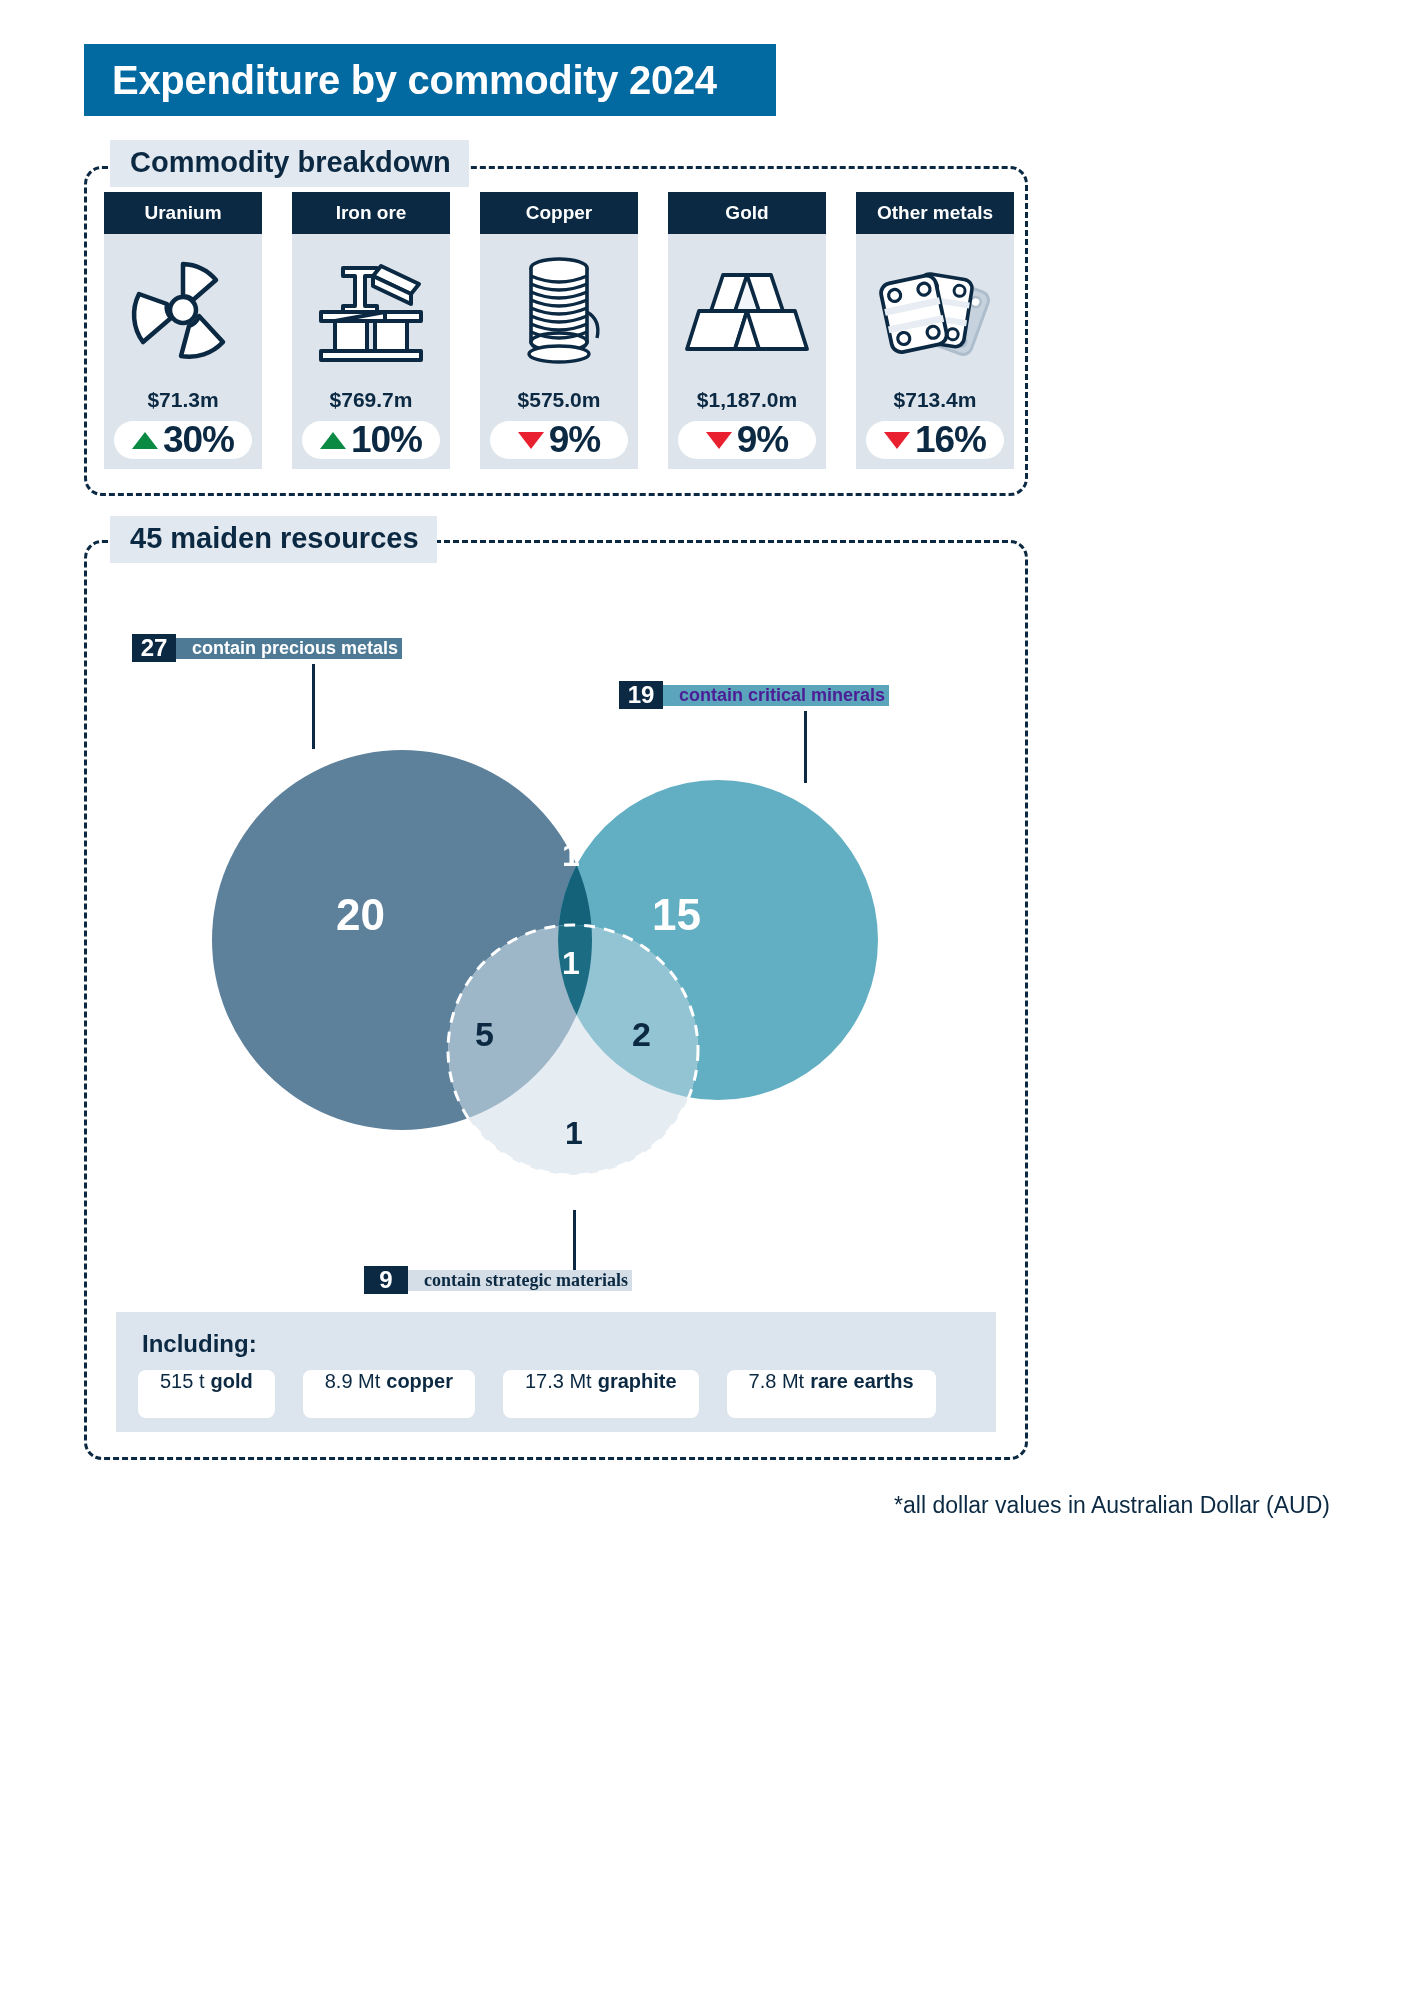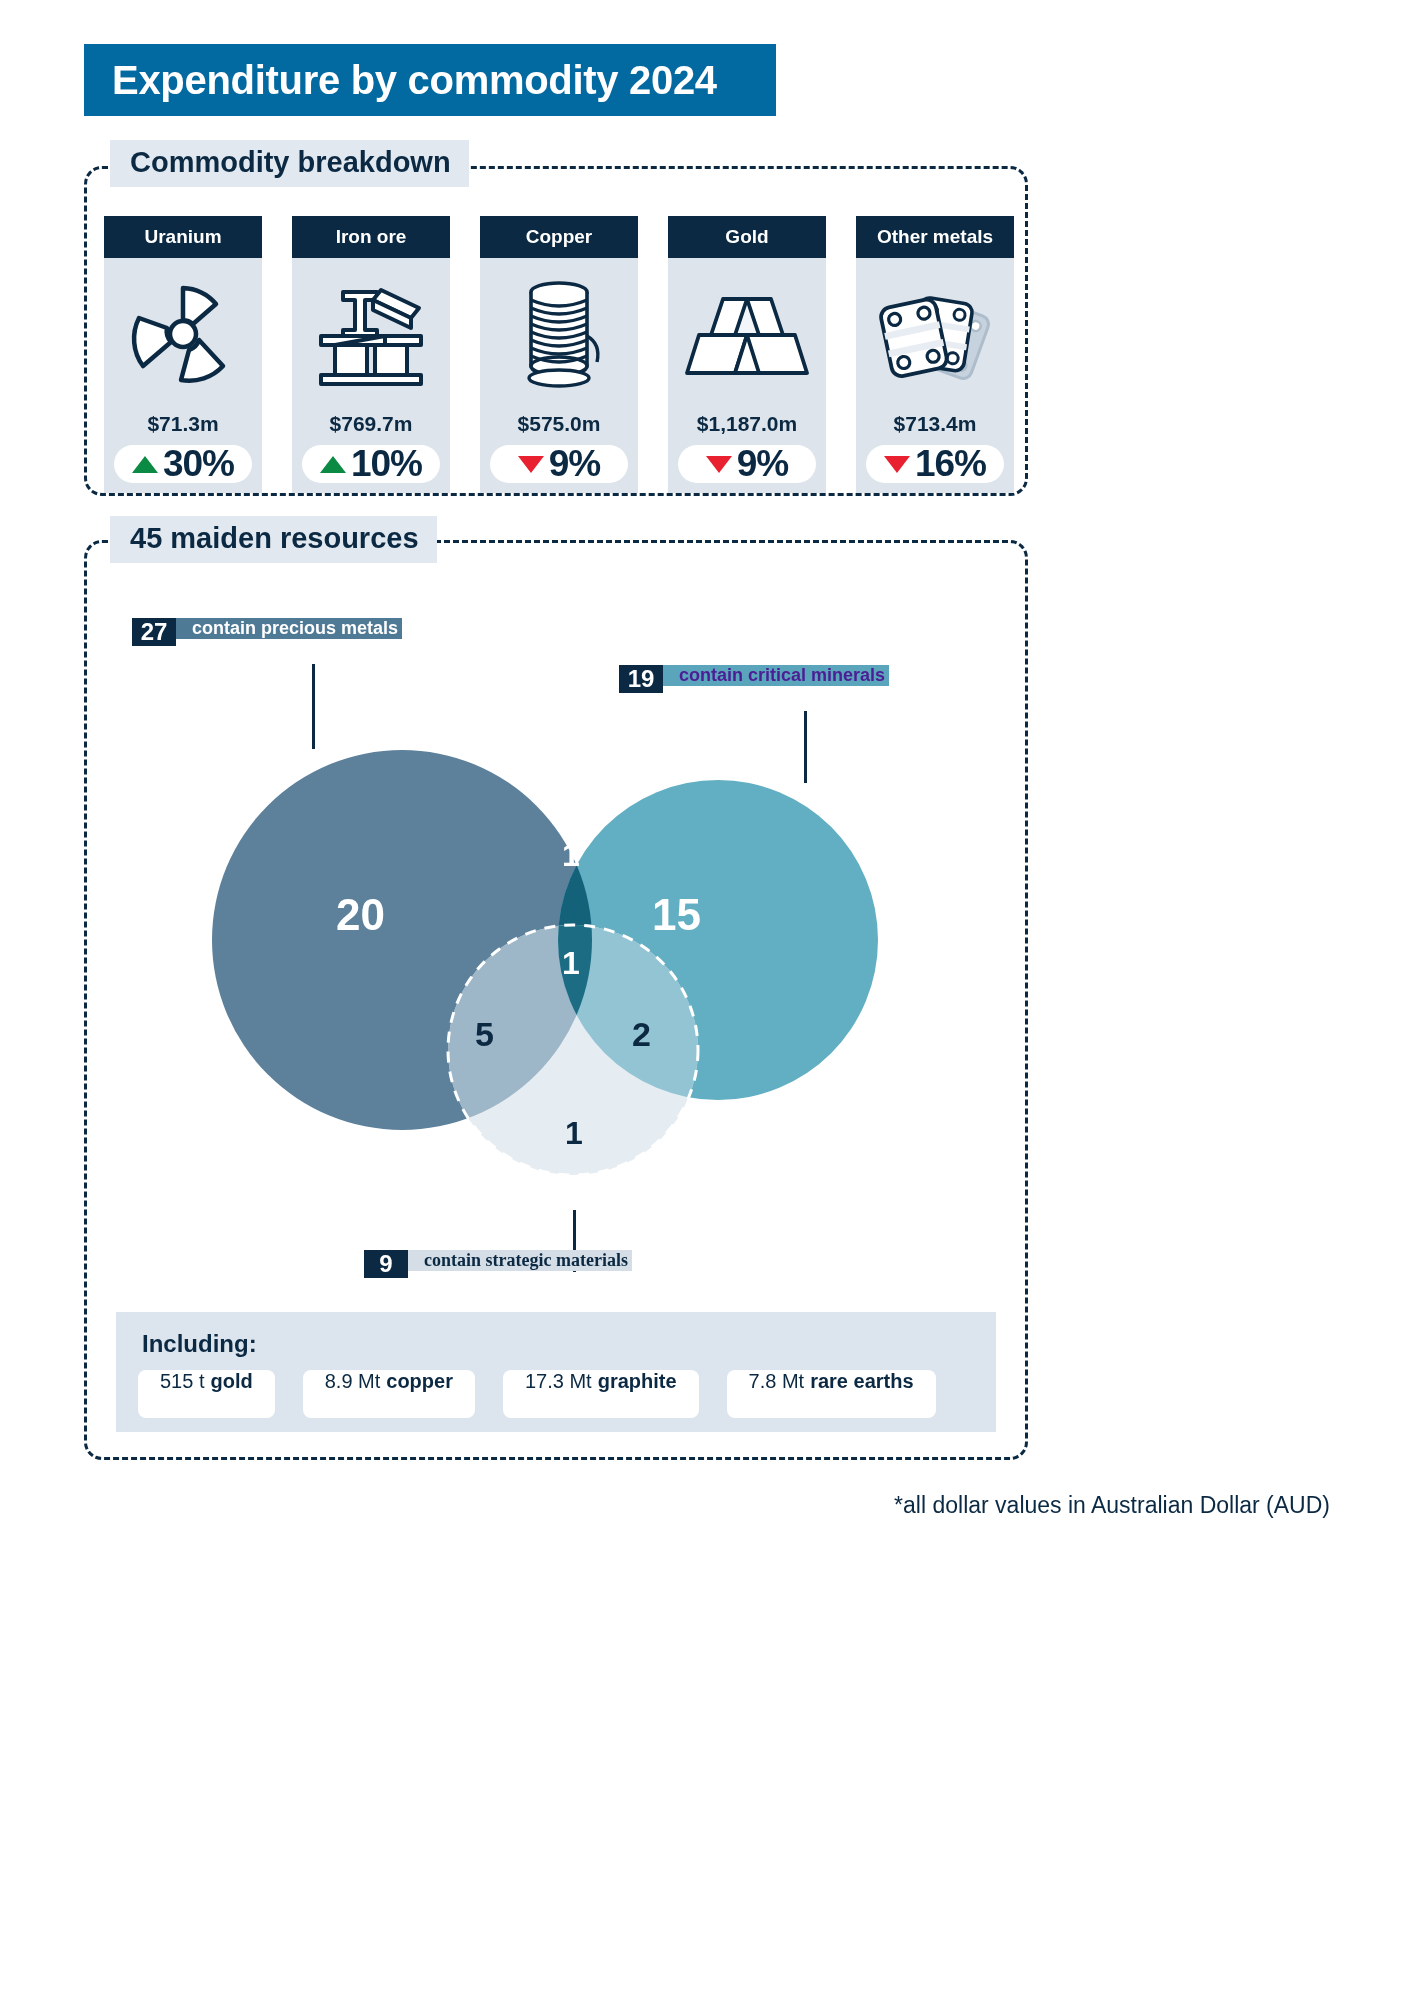--- a/index.html
+++ b/index.html
@@ -48,21 +48,21 @@
     padding: 6px 18px 8px 20px;
     z-index: 5;
     white-space: nowrap;
   }
   #label-commodity { left: 110px; top: 140px; }
   #label-maiden    { left: 110px; top: 516px; }
 
   
   .cards {
     position: absolute;
-    left: 104px; top: 216px;
+    left: 104px; top: 192px;
     width: 910px;
     display: flex;
     gap: 30px;
   }
   .card {
     width: 167px;
     background: #dde4ec;
     display: flex;
     flex-direction: column;
     padding-bottom: 10px;
@@ -120,21 +120,21 @@
     position: absolute;
     left: 84px; top: 560px;
     width: 944px; height: 760px;
   }
   .venn-svg { position: absolute; left: 0; top: 0; }
 
   .venn-label {
     position: absolute;
     display: flex;
     height: 60px;
-    align-items: flex-start;
+    align-items: center;
     z-index: 6;
   }
   .venn-label .num {
     background: #0b2942;
     color: #ffffff;
     font-size: 24px;
     font-weight: bold;
     display: flex; align-items: center; justify-content: center;
     min-width: 44px;
     padding: 0 8px;

